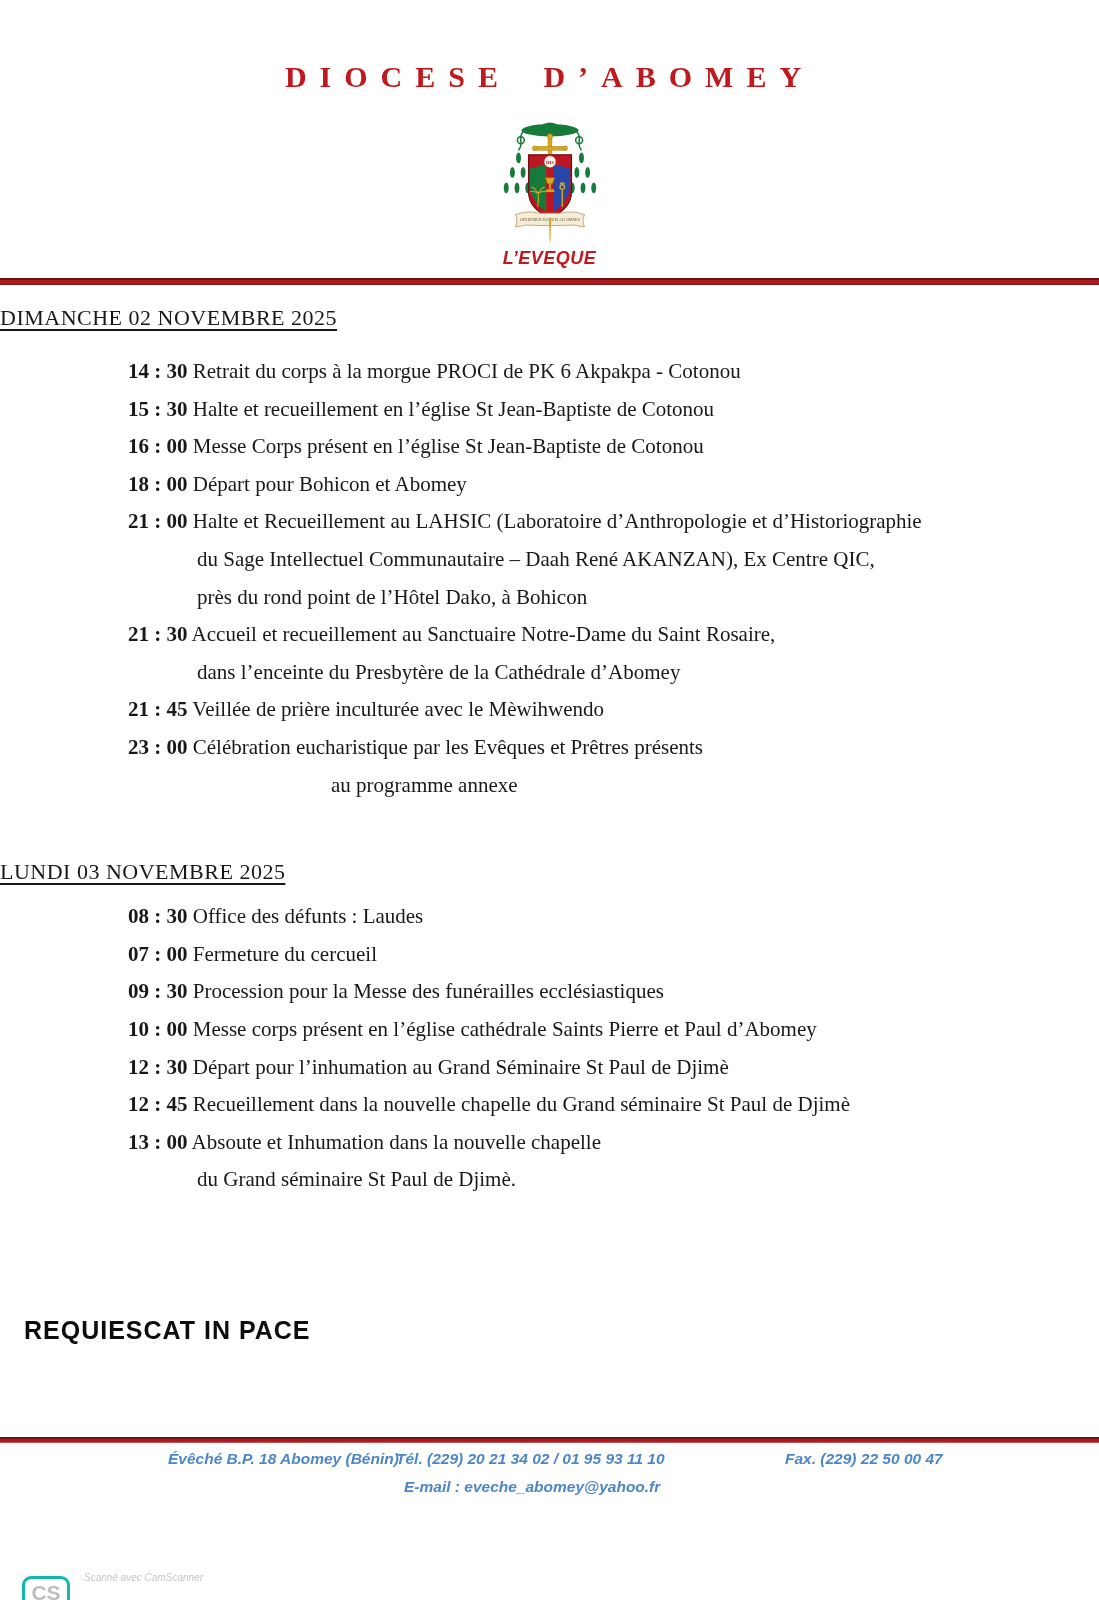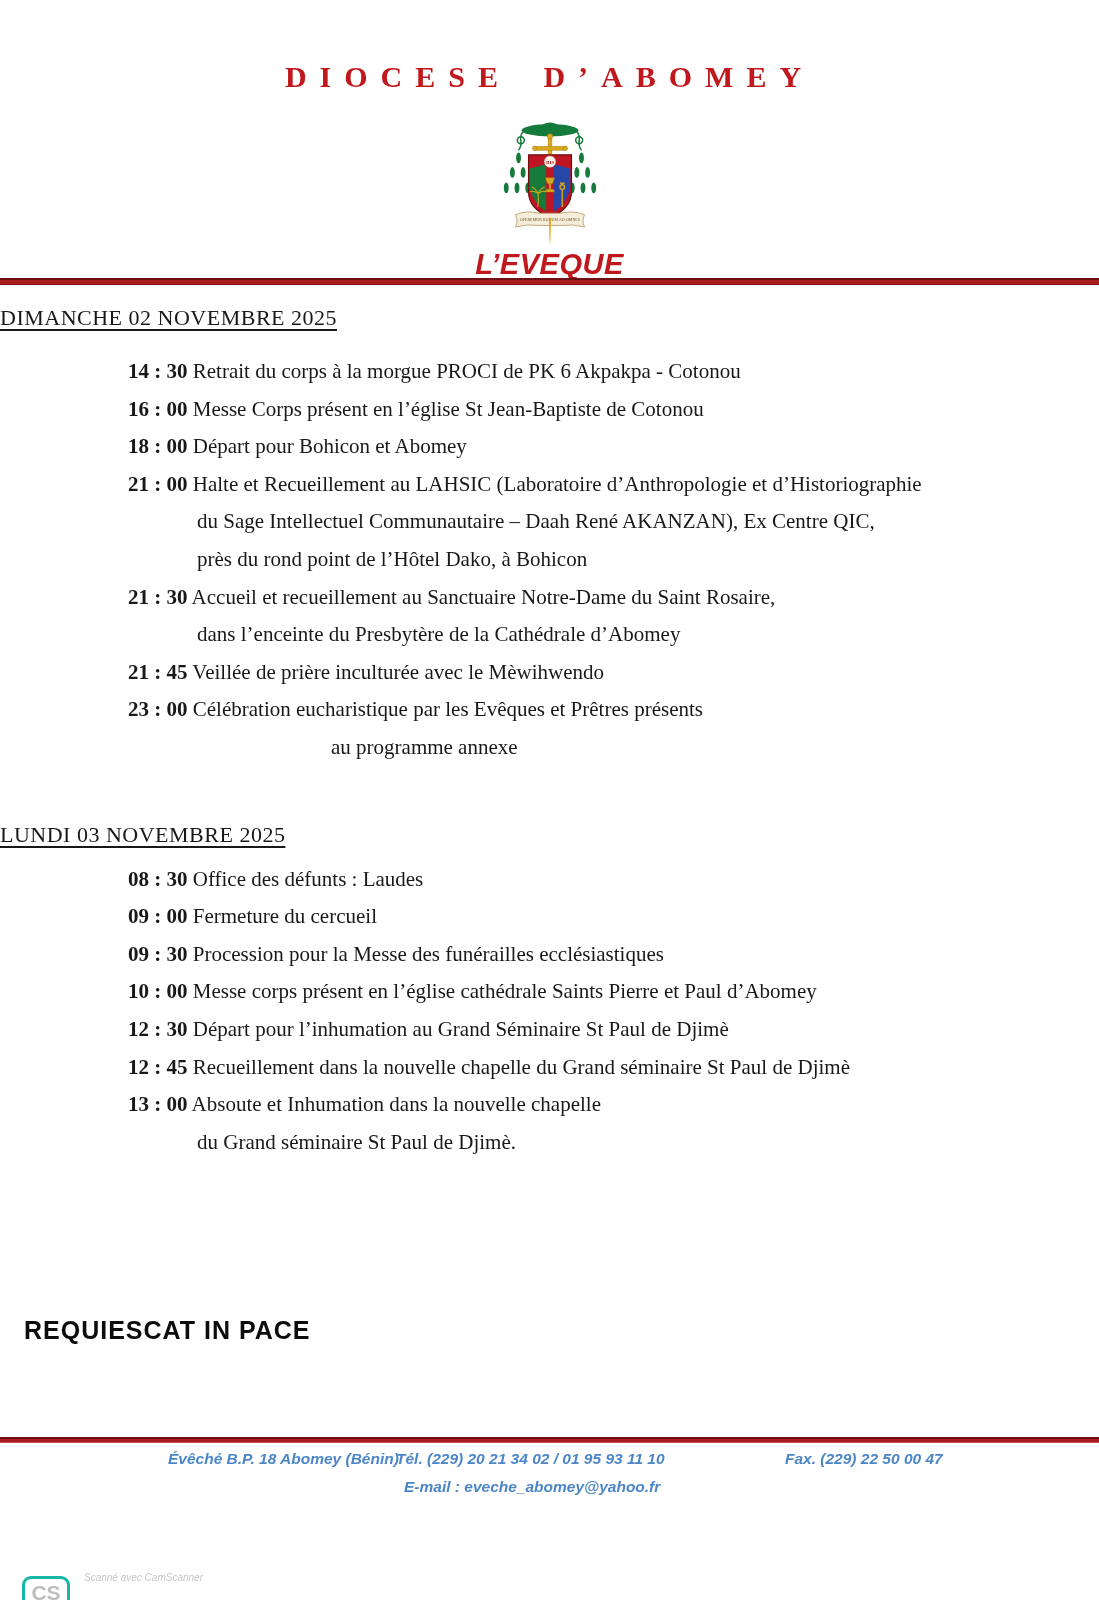--- a/index.html
+++ b/index.html
@@ -7,21 +7,21 @@
        font-family:"Liberation Serif",serif;color:#151515;overflow:hidden;}
 
   
   .doc-title{position:absolute;top:60px;left:0;right:0;text-align:center;
     font-family:"Liberation Serif",serif;font-weight:bold;font-size:30px;
     letter-spacing:13px;word-spacing:12px;color:#c0181c;}
   .crest{position:absolute;top:118px;left:50%;transform:translateX(-50%);
     width:116px;height:132px;}
   .eveque{position:absolute;top:248px;left:0;right:0;text-align:center;
     font-family:"Liberation Sans",sans-serif;font-style:italic;font-weight:bold;
-    font-size:29px;color:#c0181c;letter-spacing:0.5px;}
+    font-size:18px;color:#c0181c;letter-spacing:0.5px;}
   .rule-top{position:absolute;top:278px;left:0;right:0;height:4px;
     background:#a81b1f;border-top:2px solid #701012;border-bottom:1px solid #8c1418;}
   .rule-bottom{position:absolute;top:1437px;left:0;right:0;height:3px;
     background:#a81b1f;border-top:2px solid #701012;border-bottom:1px solid #c4565a;}
 
   
   #schedule{position:absolute;top:0;left:0;right:0;padding-top:304px;}
   .sec-heading{ text-align:left;font-size:22px;line-height:28px;
     letter-spacing:0.5px;color:#181818;
     text-decoration:underline;text-decoration-thickness:2px;text-underline-offset:4px;}
@@ -137,35 +137,36 @@
   </g>
 </svg>
 
 <div class="eveque">L’EVEQUE</div>
 <div class="rule-top"></div>
 
 <div id="schedule">
     <div class="sec-heading first">DIMANCHE 02 NOVEMBRE 2025</div>
     <div class="entries first">
       <div class="entry-line"><span class="time">14 : 30</span><span class="desc"> Retrait du corps à la morgue PROCI de PK 6 Akpakpa - Cotonou</span></div>
+      <div class="entry-line"><span class="time">15 : 30</span><span class="desc"> Halte et recueillement en l’église St Jean-Baptiste de Cotonou</span></div>
       <div class="entry-line"><span class="time">16 : 00</span><span class="desc"> Messe Corps présent en l’église St Jean-Baptiste de Cotonou</span></div>
       <div class="entry-line"><span class="time">18 : 00</span><span class="desc"> Départ pour Bohicon et Abomey</span></div>
       <div class="entry-line"><span class="time">21 : 00</span><span class="desc"> Halte et Recueillement au LAHSIC (Laboratoire d’Anthropologie et d’Historiographie</span></div>
       <div class="entry-line cont indent-text">du Sage Intellectuel Communautaire – Daah René AKANZAN), Ex Centre QIC,</div>
       <div class="entry-line cont indent-text">près du rond point de l’Hôtel Dako, à Bohicon</div>
       <div class="entry-line"><span class="time">21 : 30</span><span class="desc"> Accueil et recueillement au Sanctuaire Notre-Dame du Saint Rosaire,</span></div>
       <div class="entry-line cont indent-text">dans l’enceinte du Presbytère de la Cathédrale d’Abomey</div>
       <div class="entry-line"><span class="time">21 : 45</span><span class="desc"> Veillée de prière inculturée avec le Mèwihwendo</span></div>
       <div class="entry-line"><span class="time">23 : 00</span><span class="desc"> Célébration eucharistique par les Evêques et Prêtres présents</span></div>
       <div class="entry-line cont indent-deep">au programme annexe</div>
     </div>
     <div class="sec-heading later">LUNDI 03 NOVEMBRE 2025</div>
     <div class="entries later">
       <div class="entry-line"><span class="time">08 : 30</span><span class="desc"> Office des défunts : Laudes</span></div>
-      <div class="entry-line"><span class="time">09 : 00</span><span class="desc"> Fermeture du cercueil</span></div>
+      <div class="entry-line"><span class="time">07 : 00</span><span class="desc"> Fermeture du cercueil</span></div>
       <div class="entry-line"><span class="time">09 : 30</span><span class="desc"> Procession pour la Messe des funérailles ecclésiastiques</span></div>
       <div class="entry-line"><span class="time">10 : 00</span><span class="desc"> Messe corps présent en l’église cathédrale Saints Pierre et Paul d’Abomey</span></div>
       <div class="entry-line"><span class="time">12 : 30</span><span class="desc"> Départ pour l’inhumation au Grand Séminaire St Paul de Djimè</span></div>
       <div class="entry-line"><span class="time">12 : 45</span><span class="desc"> Recueillement dans la nouvelle chapelle du Grand séminaire St Paul de Djimè</span></div>
       <div class="entry-line"><span class="time">13 : 00</span><span class="desc"> Absoute et Inhumation dans la nouvelle chapelle</span></div>
       <div class="entry-line cont indent-text">du Grand séminaire St Paul de Djimè.</div>
     </div>
   </div>
 
 <div class="requiescat">REQUIESCAT IN PACE</div>

